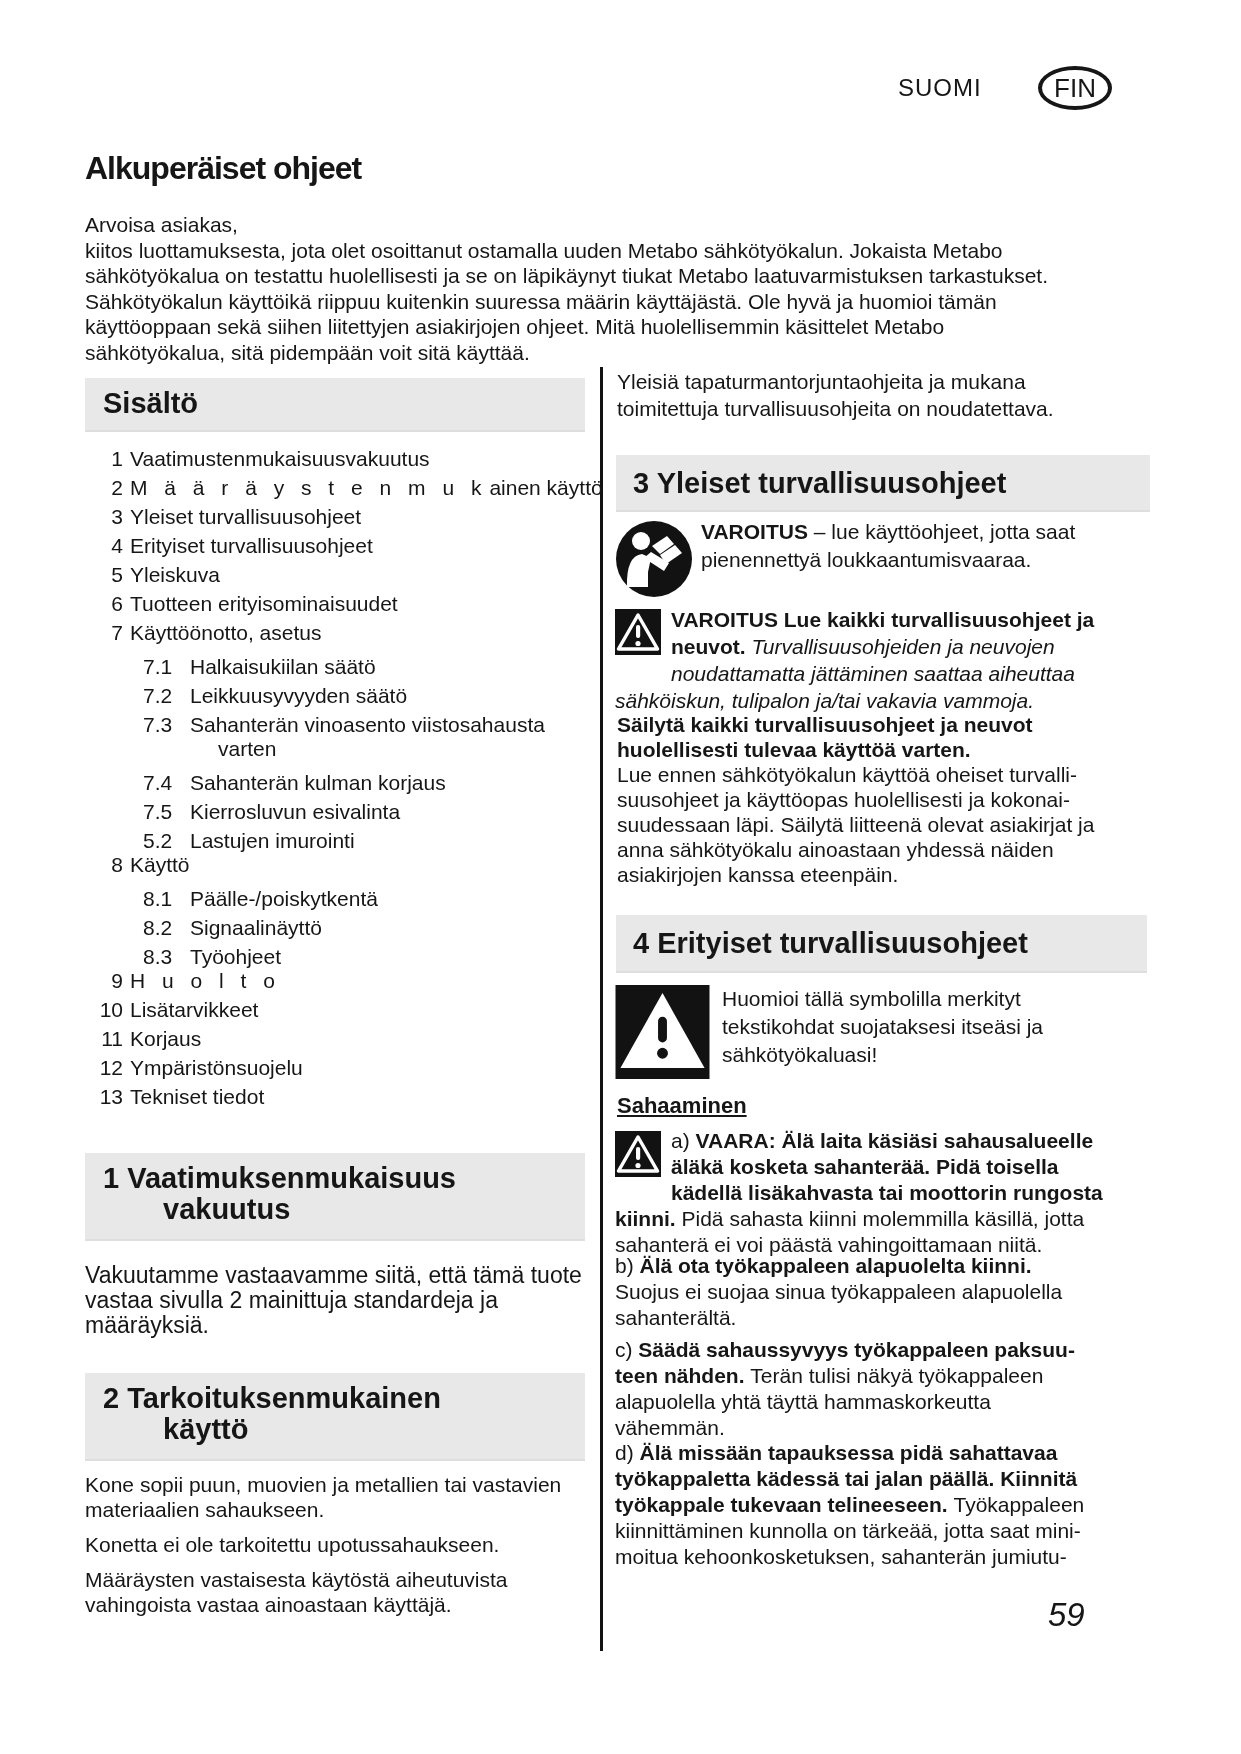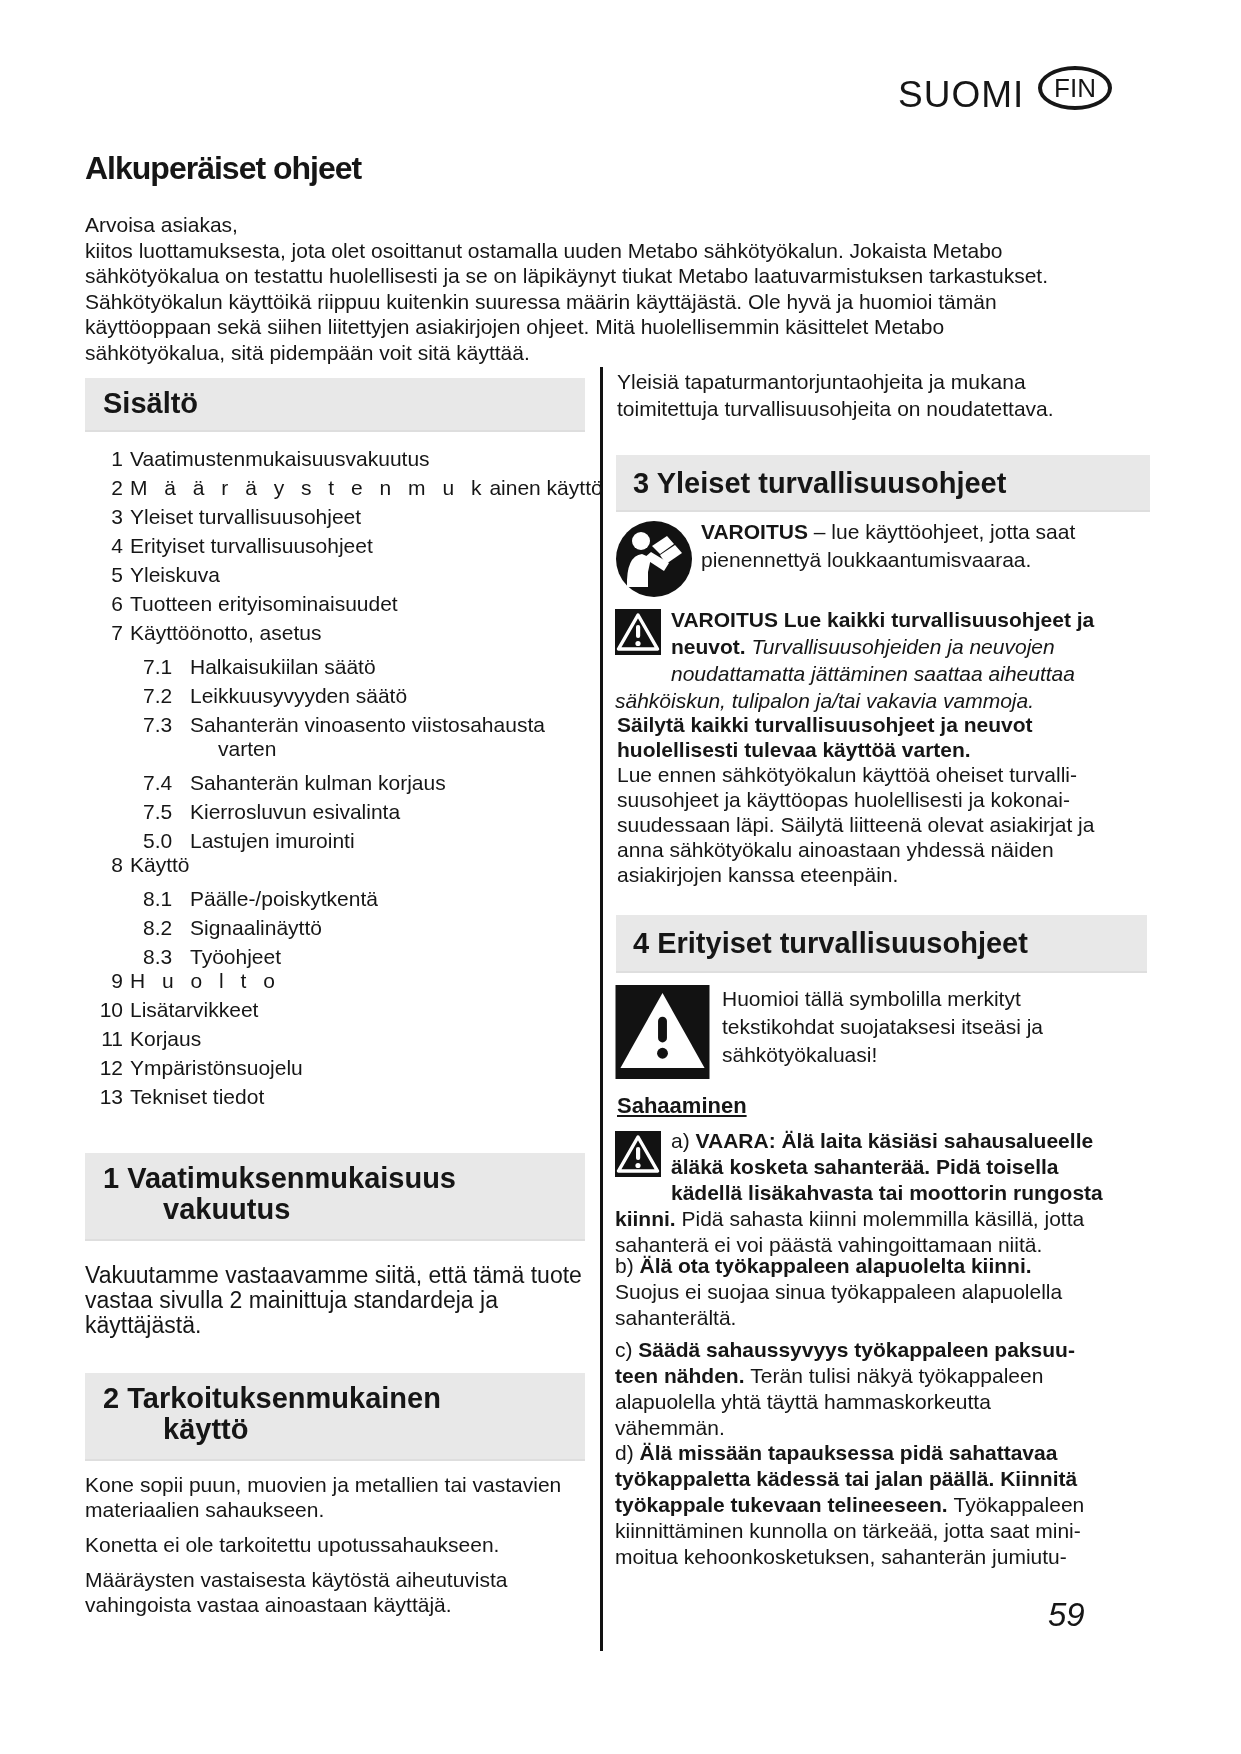--- a/index.html
+++ b/index.html
@@ -2,21 +2,21 @@
 <html><head>
 <meta charset="utf-8">
 <style>
   html,body{margin:0;padding:0;background:#9a9a9a;}
   .page{
     position:relative;width:1241px;height:1754px;margin:0 auto;
     background:#ffffff;color:#161616;
     font-family:"Liberation Sans","DejaVu Sans",sans-serif;
     overflow:hidden;
   }
-  .lang-label{position:absolute;left:898px;top:74px;font-size:37px;letter-spacing:1px;}
+  .lang-label{position:absolute;left:898px;top:74px;font-size:24px;letter-spacing:1px;}
   .fin-badge{
     position:absolute;left:1038px;top:66px;width:66px;height:36px;
     border:4px solid #161616;border-radius:50%;
     text-align:center;line-height:36px;font-size:26px;
   }
   .doc-title{position:absolute;left:85px;top:150px;font-size:32px;font-weight:bold;letter-spacing:-1px;}
   .intro{position:absolute;left:85px;top:212px;font-size:21px;line-height:25.5px;}
   .line{white-space:nowrap;}
   .column-divider{position:absolute;left:600px;top:367px;width:3px;height:1284px;background:#121212;}
 
@@ -141,21 +141,21 @@
       </div>
       <div class="toc-row lvl1">
         <span class="toc-num">7.4</span>
         <span class="toc-label">Sahanterän kulman korjaus</span>
       </div>
       <div class="toc-row lvl1">
         <span class="toc-num">7.5</span>
         <span class="toc-label">Kierrosluvun esivalinta</span>
       </div>
       <div class="toc-row lvl1">
-        <span class="toc-num">5.0</span>
+        <span class="toc-num">5.2</span>
         <span class="toc-label">Lastujen imurointi</span>
       </div>
       <div class="toc-row lvl0">
         <span class="toc-num">8</span>
         <span class="toc-label">Käyttö</span>
       </div>
       <div class="toc-row lvl1">
         <span class="toc-num">8.1</span>
         <span class="toc-label">Päälle-/poiskytkentä</span>
       </div>
@@ -189,21 +189,21 @@
       </div>
     </div>
 
   <div class="h1-box graybox hbig">
     <div class="l1">1 Vaatimuksenmukaisuus</div>
     <div class="l2">vakuutus</div>
   </div>
   <div class="sec1-body">
       <div class="line">Vakuutamme vastaavamme siitä, että tämä tuote</div>
       <div class="line">vastaa sivulla 2 mainittuja standardeja ja</div>
-      <div class="line">käyttäjästä.</div>
+      <div class="line">määräyksiä.</div>
     </div>
 
   <div class="h2-box graybox hbig">
     <div class="l1">2 Tarkoituksenmukainen</div>
     <div class="l2">käyttö</div>
   </div>
   <div class="sec2-body">
       <div class="para">
         <div class="line">Kone sopii puun, muovien ja metallien tai vastavien</div>
         <div class="line">materiaalien sahaukseen.</div>

